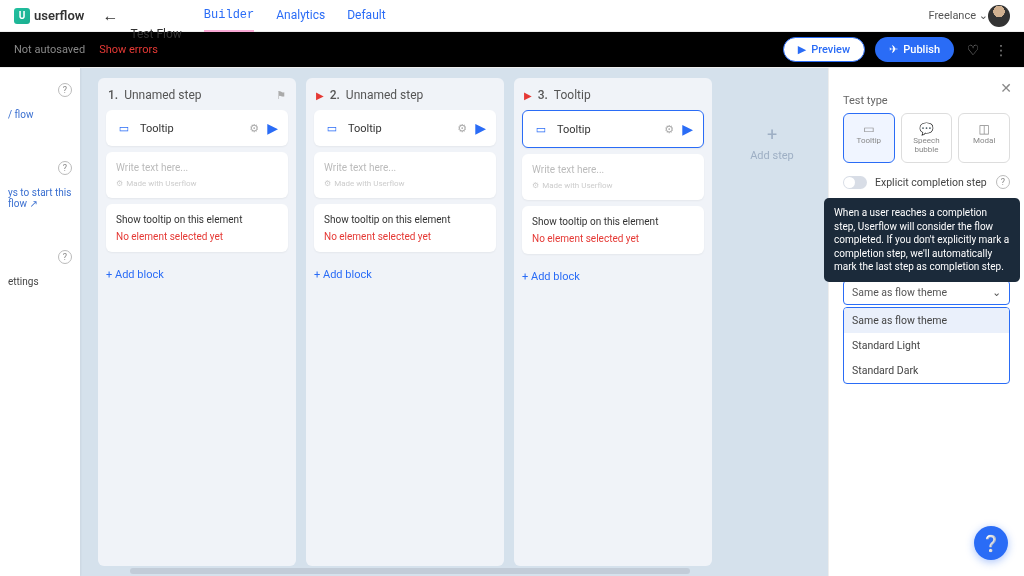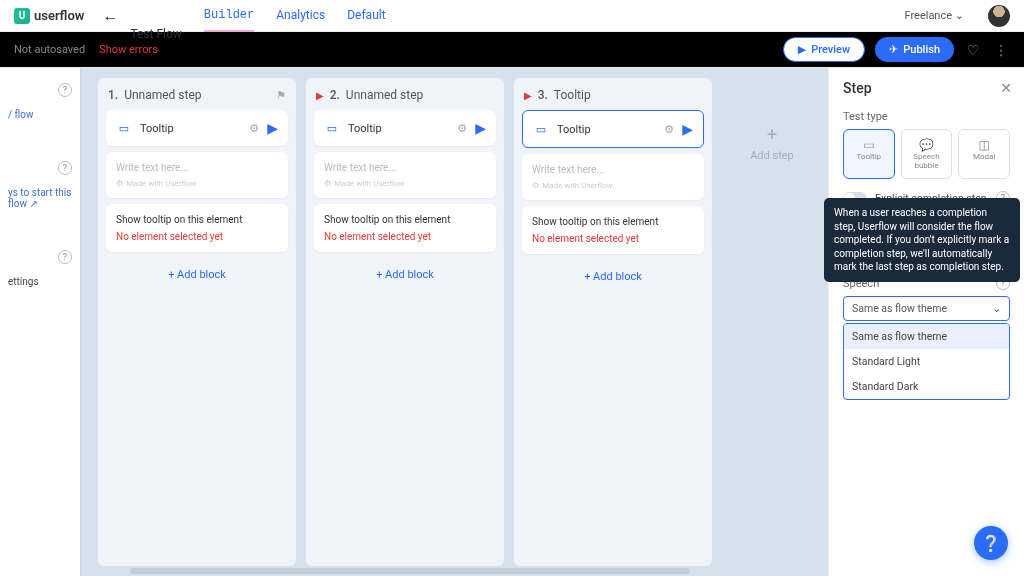--- a/index.html
+++ b/index.html
@@ -5,21 +5,21 @@
 *{margin:0;padding:0;box-sizing:border-box;font-family:-apple-system,BlinkMacSystemFont,"Segoe UI",Roboto,sans-serif;}
 body{background:#f8f9fb;width:1024px;height:576px;overflow:hidden;position:relative;}
 .topbar{height:32px;background:#fff;border-bottom:1px solid #eee;display:flex;align-items:center;padding:0 14px;}
 .logo{display:flex;align-items:center;gap:4px;font-weight:600;color:#333;font-size:13px;}
 .logo-mark{width:16px;height:16px;background:linear-gradient(135deg,#22c0a0,#1aae90);border-radius:3px;display:flex;align-items:center;justify-content:center;color:#fff;font-size:10px;font-weight:700;}
 .back-btn{margin-left:18px;cursor:pointer;color:#333;}
 .flow-name{margin-left:12px;font-size:12px;color:#333;margin-top:36px;}
 .tabs{display:flex;margin-left:22px;gap:22px;}
 .tab{font-size:12px;color:#2a6cf6;cursor:pointer;padding:8px 0;}
 .tab.active{border-bottom:2px solid #f9a8d4;font-weight:500;font-family:Liberation Mono, monospace;}
-.topbar-right{margin-left:auto;display:flex;align-items:center;gap:24px;}
+.topbar-right{margin-left:auto;display:flex;align-items:center;gap:0;}
 .workspace{font-size:11px;color:#555;cursor:pointer;}
 .avatar{width:22px;height:22px;border-radius:50%;background:#333;background-image:radial-gradient(circle at 50% 30%,#d0b090 30%,#333 31%);}
 .subbar{height:36px;background:#000000;border-bottom:1px solid #eee;display:flex;align-items:center;padding:0 14px;}
 .autosave{font-size:11px;color:#888;}
 .show-errors{font-size:11px;color:#e53935;margin-left:14px;cursor:pointer;}
 .subbar-right{margin-left:auto;display:flex;align-items:center;gap:10px;}
 .btn-preview{border:1px solid #2a6cf6;background:#fff;color:#2a6cf6;border-radius:16px;padding:5px 14px;font-size:11px;cursor:pointer;display:flex;align-items:center;gap:5px;font-weight:500;}
 .btn-publish{border:none;background:#2a6cf6;color:#fff;border-radius:16px;padding:6px 14px;font-size:11px;cursor:pointer;display:flex;align-items:center;gap:5px;font-weight:500;}
 .icon-btn{width:18px;height:18px;display:flex;align-items:center;justify-content:center;cursor:pointer;color:#888;font-size:14px;}
 .canvas{position:relative;height:508px;background:#d5e1ec;display:flex;overflow:hidden;}
@@ -38,21 +38,21 @@
 .tooltip-row{display:flex;align-items:center;gap:8px;font-size:11px;}
 .tt-icon{color:#2a6cf6;width:16px;text-align:center;}
 .tt-label{flex:1;color:#333;}
 .tt-gear{color:#aaa;cursor:pointer;}
 .tt-play{color:#2a6cf6;cursor:pointer;font-size:14px;}
 .text-card{background:#fff;border-radius:6px;padding:10px;margin-bottom:6px;}
 .placeholder{font-size:10px;color:#bbb;margin-bottom:6px;}
 .made-with{font-size:8px;color:#ccc;display:flex;align-items:center;gap:3px;}
 .target-card .label{font-size:10px;color:#333;}
 .target-card .err{font-size:10px;color:#e53935;margin-top:6px;}
-.add-block{text-align:center;color:#2a6cf6;font-size:11px;margin-top:16px;cursor:pointer;}
+.add-block{color:#2a6cf6;font-size:11px;margin-top:16px;cursor:pointer;}
 .add-step-col{width:100px;display:flex;flex-direction:column;align-items:center;justify-content:flex-start;padding-top:46px;color:#9eafc4;font-size:11px;cursor:pointer;gap:4px;}
 .add-step-col .plus{font-size:18px;color:#9eafc4;}
 .inspector{position:absolute;right:0;top:0;width:196px;height:100%;background:#fff;border-left:1px solid #eee;padding:12px 14px;}
 .insp-title{font-size:14px;font-weight:500;color:#333;}
 .insp-close{position:absolute;right:12px;top:12px;cursor:pointer;color:#888;font-size:14px;}
 .insp-section{font-size:11px;color:#666;margin-top:14px;margin-bottom:6px;display:flex;justify-content:space-between;align-items:center;}
 .type-grid{display:flex;gap:6px;}
 .type-tile{flex:1;border:1px solid #ddd;border-radius:6px;padding:8px 4px;text-align:center;font-size:8px;color:#888;cursor:pointer;position:relative;}
 .type-tile.active{border-color:#2a6cf6;background:#f0f5ff;}
 .toggle-row{display:flex;align-items:center;gap:8px;font-size:10.5px;color:#444;margin-top:12px;}
@@ -192,21 +192,20 @@
       <div class="add-block">+   Add block</div>
     </div>
 
     <div class="add-step-col">
       <span class="plus">+</span>
       <span>Add step</span>
     </div>
   </div>
 
   <div class="inspector">
-    <div class="insp-title">Step</div>
     <span class="insp-close">✕</span>
 
     <div class="insp-section">
         <span>Test type</span>
       </div>
     <div class="type-grid">
       <div class="type-tile active"><div style="font-size:12px;">▭</div><span>Tooltip</span></div>
       <div class="type-tile"><div style="font-size:12px;">💬</div><span>Speech bubble</span></div>
       <div class="type-tile"><div style="font-size:12px;">◫</div><span>Modal</span></div>
     </div>

